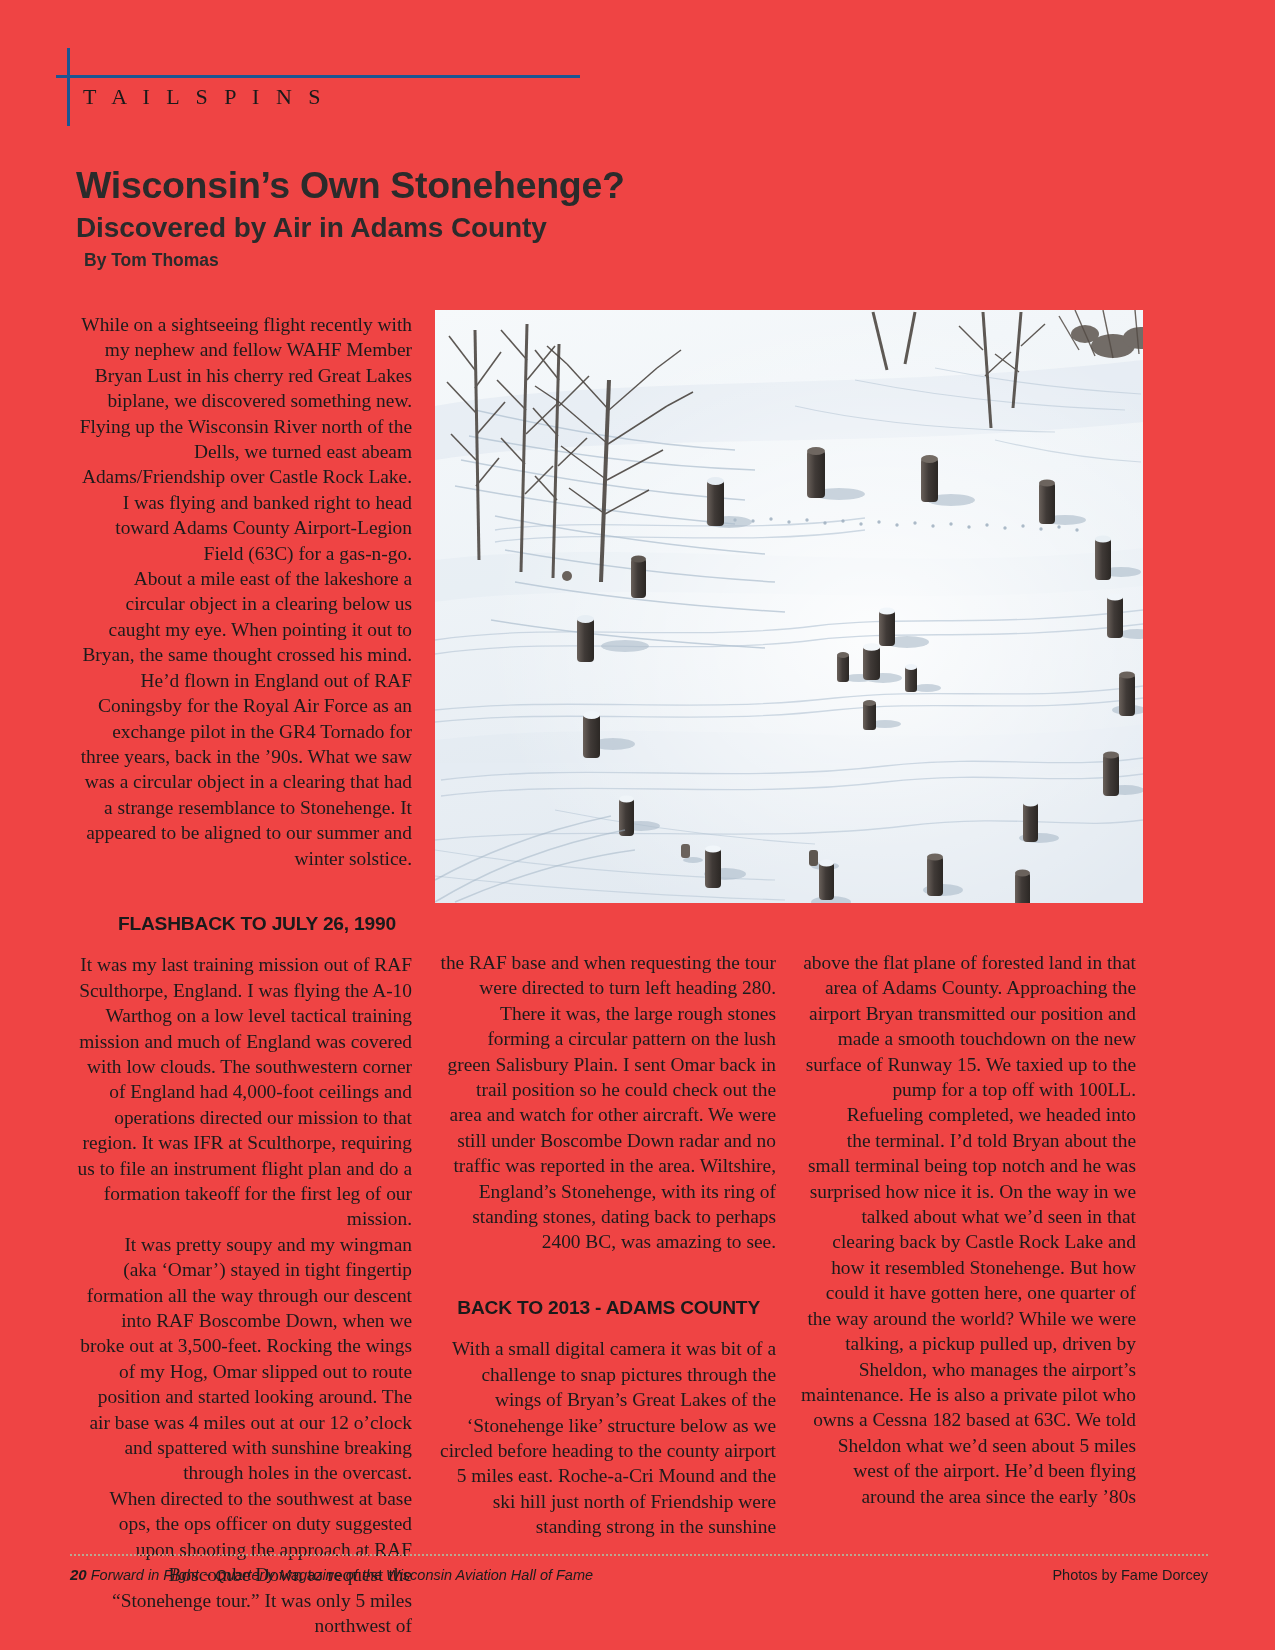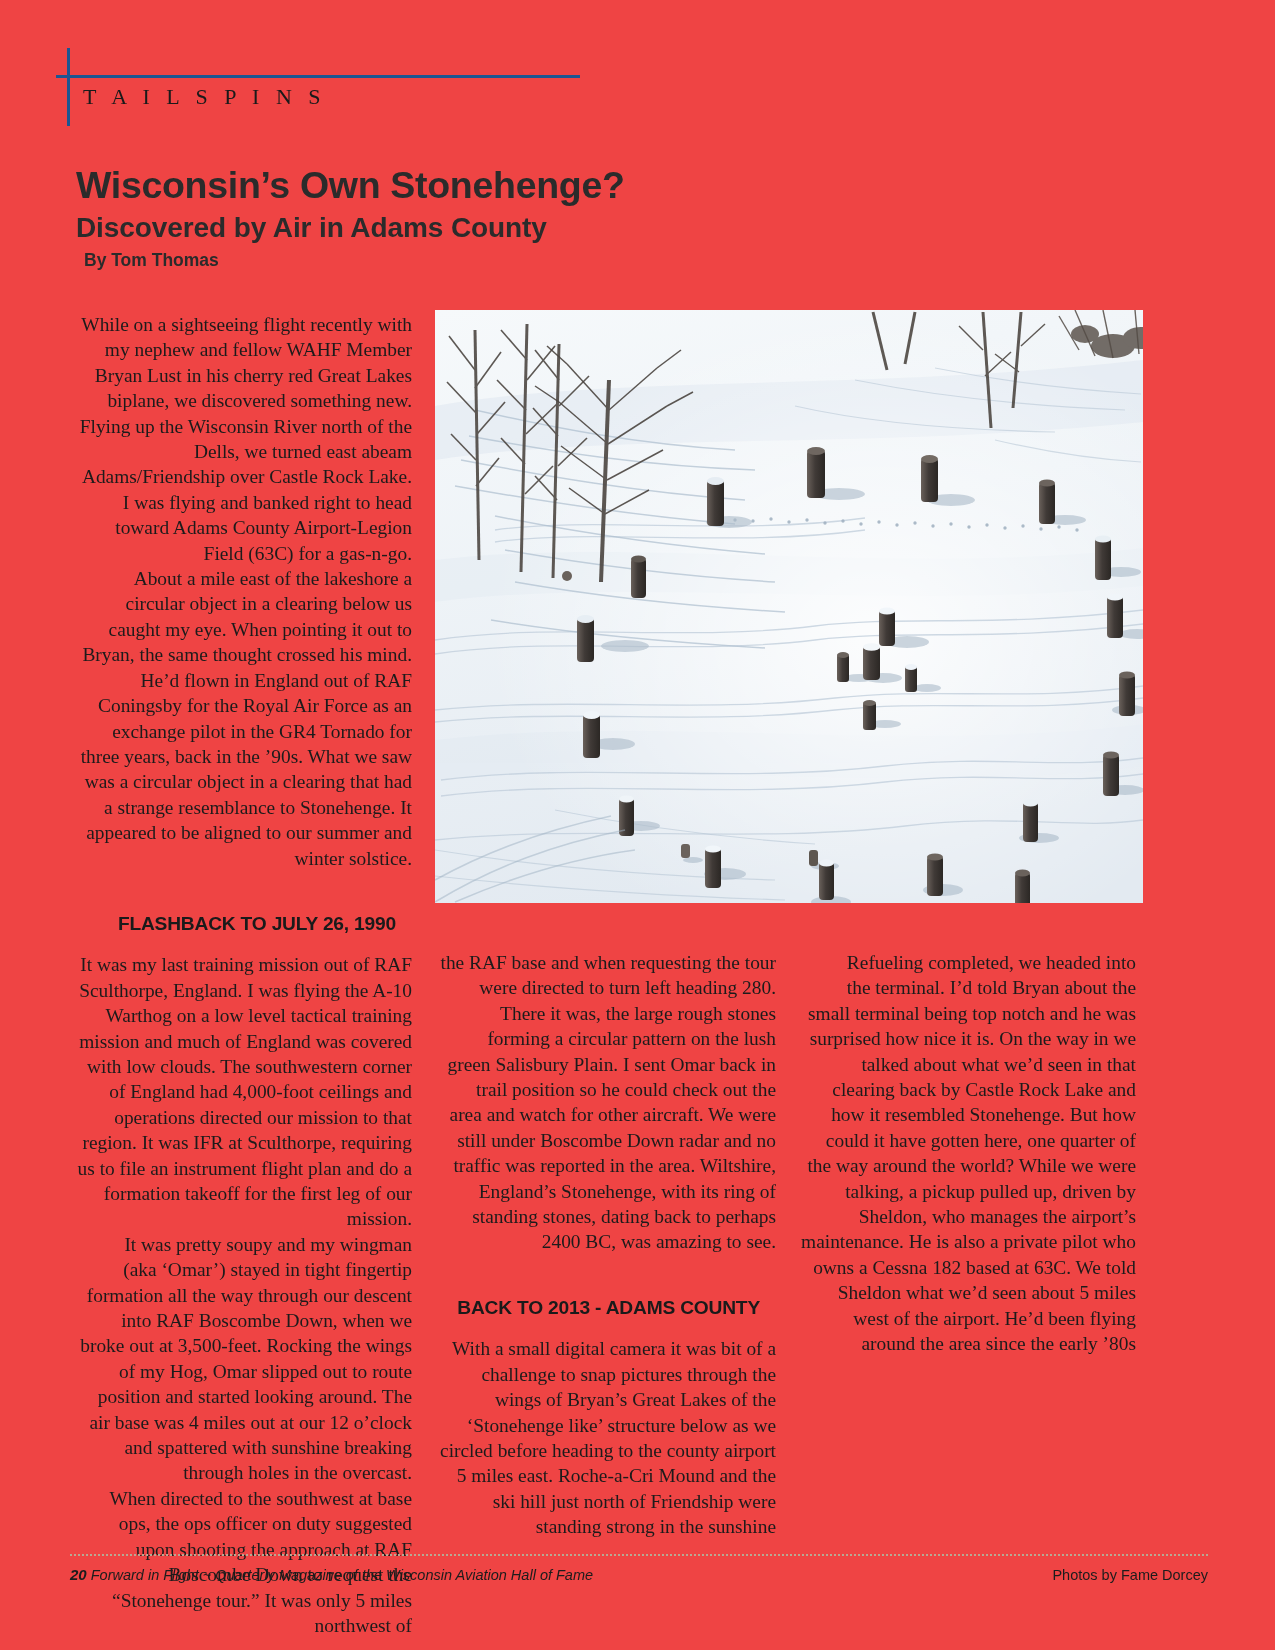--- a/index.html
+++ b/index.html
@@ -441,20 +441,21 @@
       <p class="">It was my last training mission out of RAF Sculthorpe, England. I was flying the A-10 Warthog on a low level tactical training mission and much of England was covered with low clouds. The southwestern corner of England had 4,000-foot ceilings and operations directed our mission to that region. It was IFR at Sculthorpe, requiring us to file an instrument flight plan and do a formation takeoff for the first leg of our mission.</p>
       <p class="indent">It was pretty soupy and my wingman (aka ‘Omar’) stayed in tight fingertip formation all the way through our descent into RAF Boscombe Down, when we broke out at 3,500-feet. Rocking the wings of my Hog, Omar slipped out to route position and started looking around. The air base was 4 miles out at our 12 o’clock and spattered with sunshine breaking through holes in the overcast.</p>
       <p class="indent">When directed to the southwest at base ops, the ops officer on duty suggested upon shooting the approach at RAF Boscombe Down to request the “Stonehenge tour.” It was only 5 miles northwest of</p>
     </div>
   <div class="col" id="col2">
       <p class="">the RAF base and when requesting the tour were directed to turn left heading 280. There it was, the large rough stones forming a circular pattern on the lush green Salisbury Plain. I sent Omar back in trail position so he could check out the area and watch for other aircraft. We were still under Boscombe Down radar and no traffic was reported in the area. Wiltshire, England’s Stonehenge, with its ring of standing stones, dating back to perhaps 2400 BC, was amazing to see.</p>
       <h3 class="sec-head">BACK TO 2013 - ADAMS COUNTY</h3>
       <p class="">With a small digital camera it was bit of a challenge to snap pictures through the wings of Bryan’s Great Lakes of the ‘Stonehenge like’ structure below as we circled before heading to the county airport 5 miles east. Roche-a-Cri Mound and the ski hill just north of Friendship were standing strong in the sunshine</p>
     </div>
   <div class="col" id="col3">
+      <p class="">above the flat plane of forested land in that area of Adams County. Approaching the airport Bryan transmitted our position and made a smooth touchdown on the new surface of Runway 15. We taxied up to the pump for a top off with 100LL.</p>
       <p class="indent">Refueling completed, we headed into the terminal. I’d told Bryan about the small terminal being top notch and he was surprised how nice it is. On the way in we talked about what we’d seen in that clearing back by Castle Rock Lake and how it resembled Stonehenge. But how could it have gotten here, one quarter of the way around the world? While we were talking, a pickup pulled up, driven by Sheldon, who manages the airport’s maintenance. He is also a private pilot who owns a Cessna 182 based at 63C. We told Sheldon what we’d seen about 5 miles west of the airport. He’d been flying around the area since the early ’80s</p>
     </div>
 
   <div class="foot-rule"></div>
   <div class="footer">
     <div class="footer-left">
       <span class="footer-pageno">20</span>
       <span class="footer-mag">Forward in Flight ~ Quarterly Magazine of the Wisconsin Aviation Hall of Fame</span>
     </div>
     <div class="footer-right">Photos by Fame Dorcey</div>

